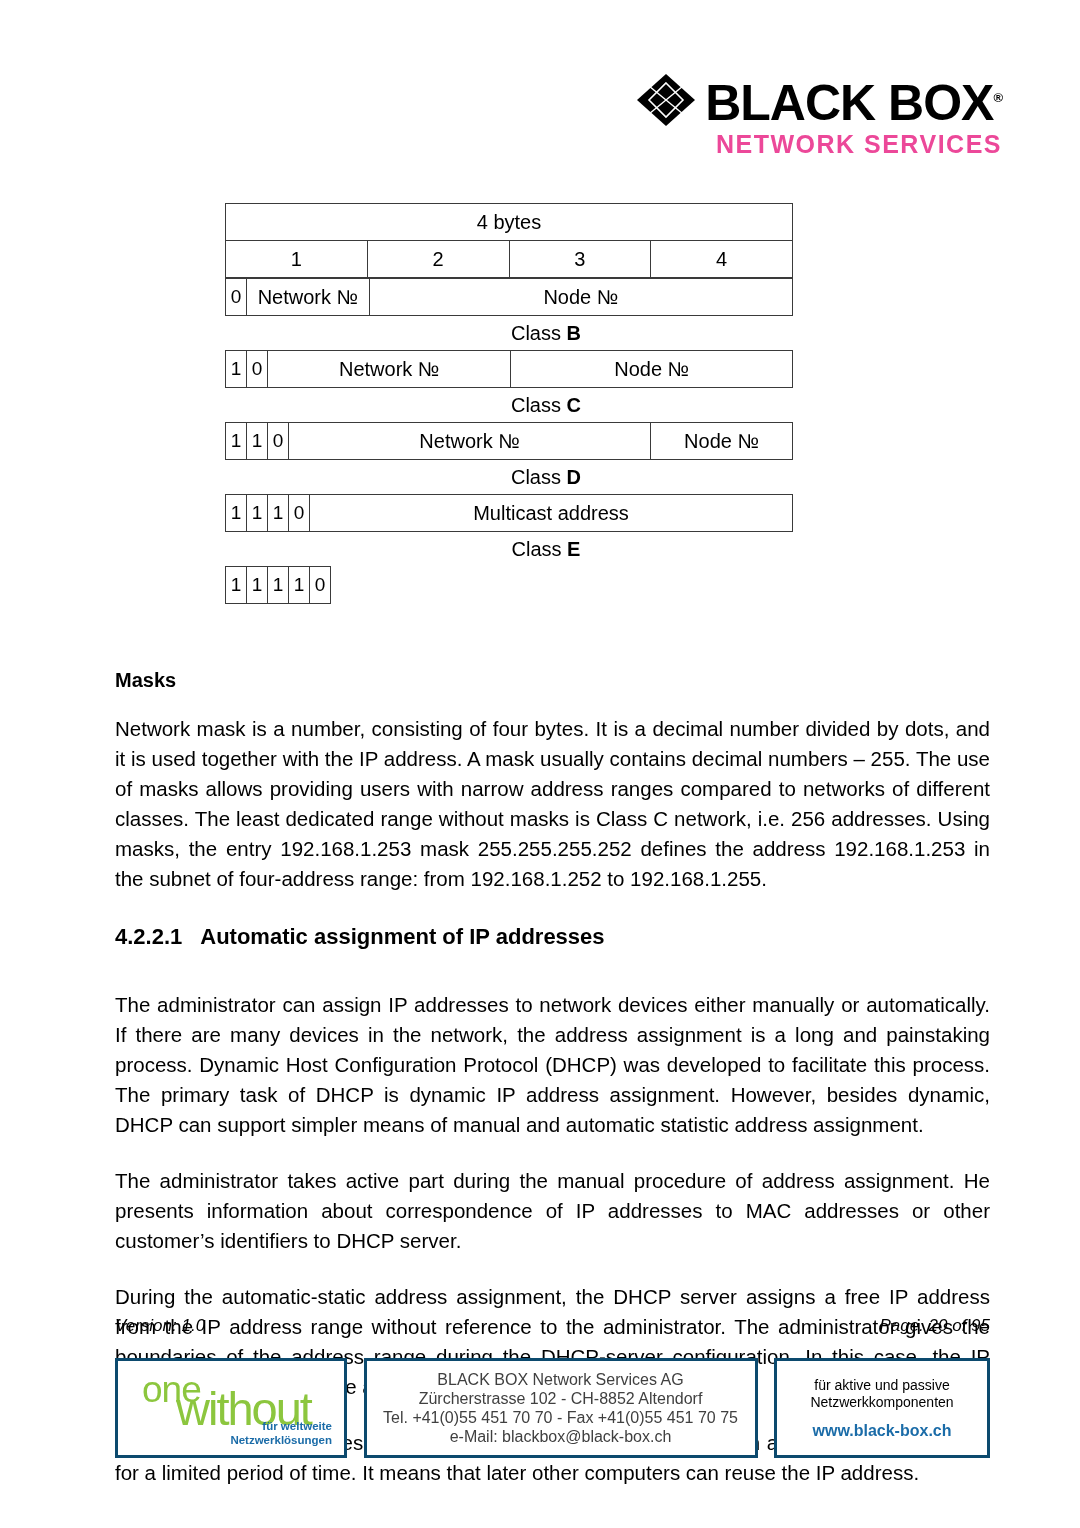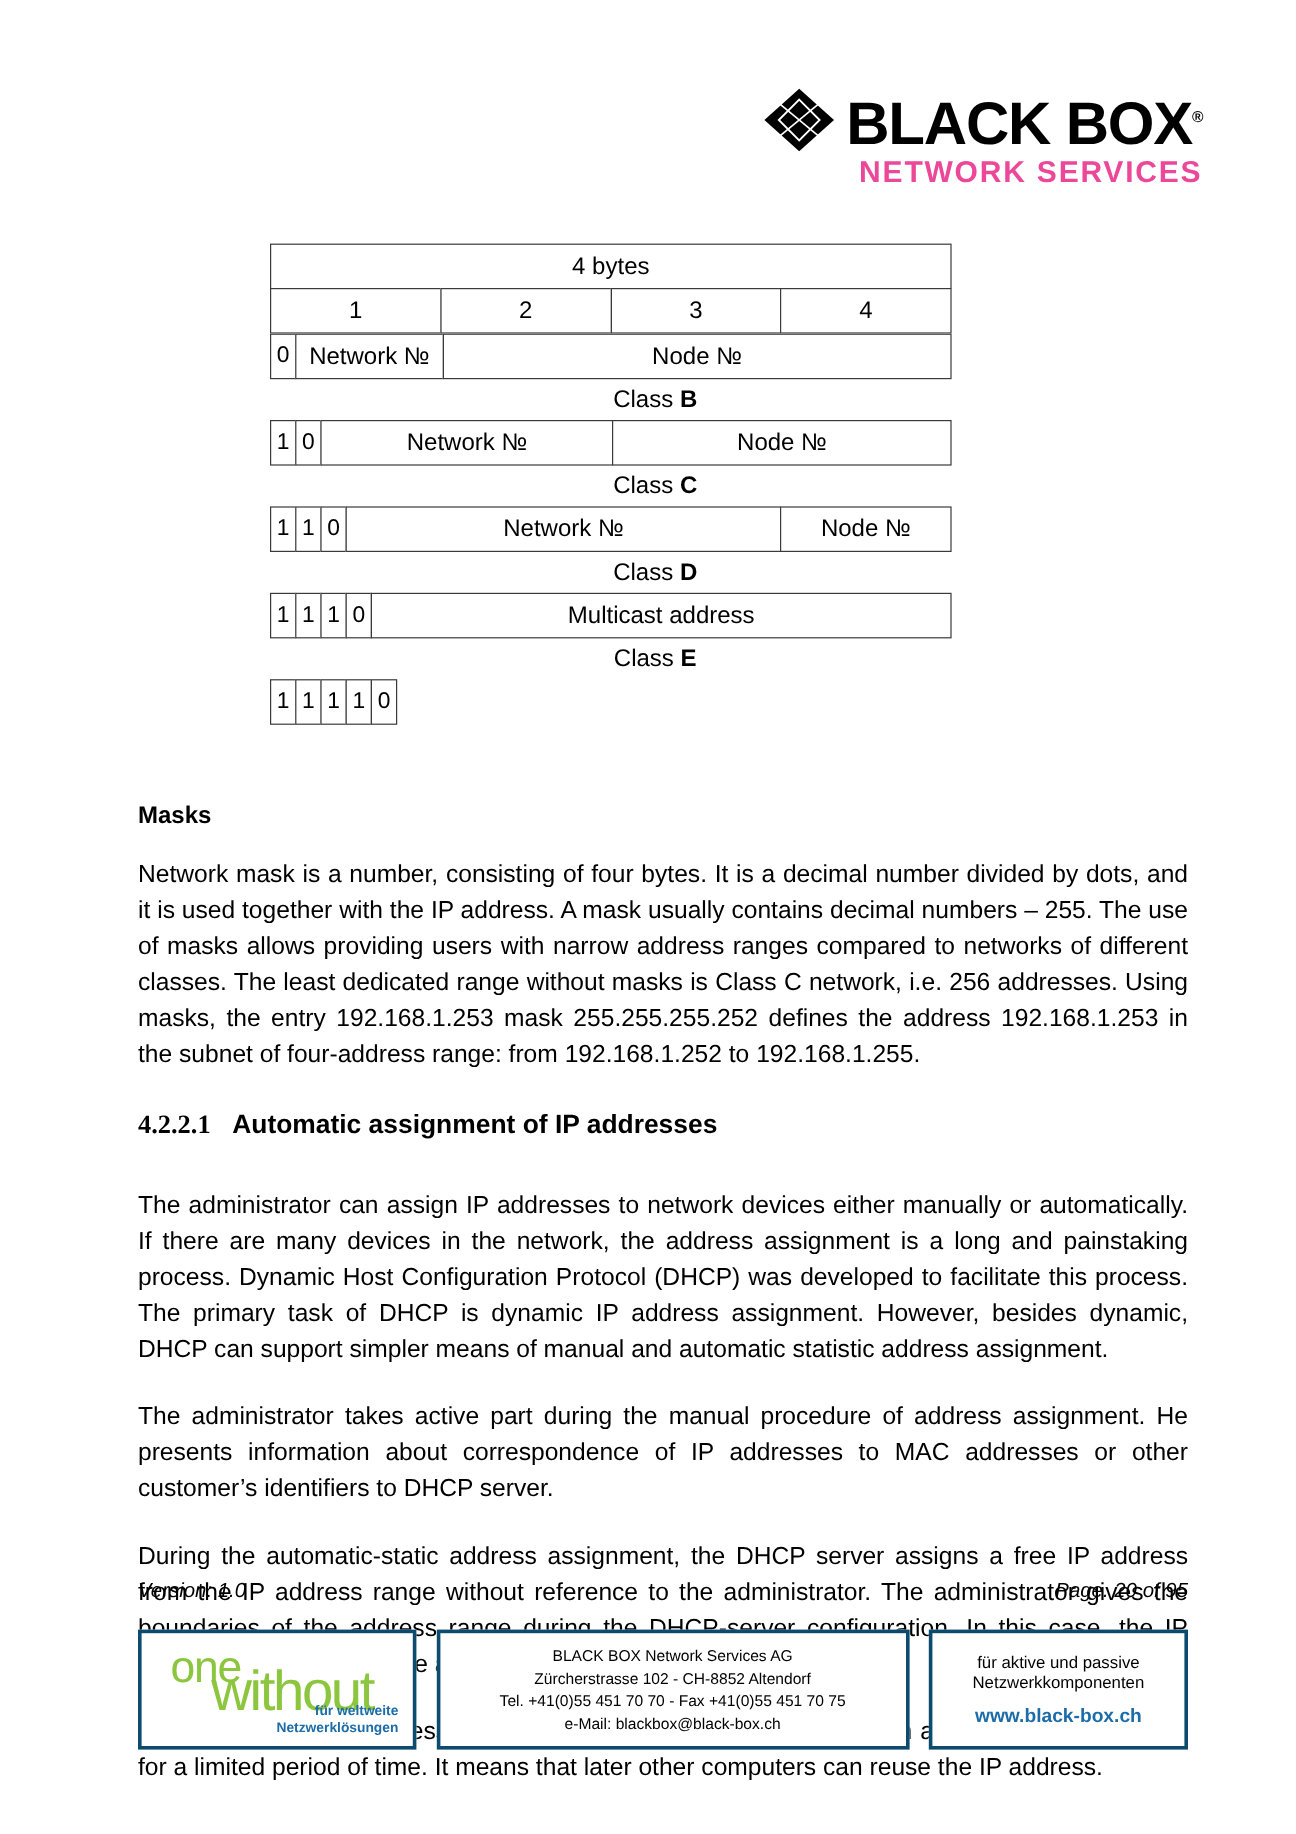--- a/index.html
+++ b/index.html
@@ -123,21 +123,21 @@
     text-align: justify;
     margin: 0 0 26px 0;
     word-spacing: 0px;
   }
   h2.section-head {
     font-size: 22px;
     font-weight: bold;
     margin: 30px 0 40px 0;
     line-height: 26px;
   }
-  h2.section-head .num { margin-right: 18px; font-family: Liberation Serif, serif; }
+  h2.section-head .num { margin-right: 18px; }
 
   
   .footer-meta {
     position: absolute;
     left: 115px;
     top: 1316px;
     width: 875px;
     display: flex;
     justify-content: space-between;
     font-style: italic;
@@ -197,24 +197,24 @@
     right: 12px;
     bottom: 8px;
     text-align: right;
     font-size: 11.5px;
     font-weight: bold;
     color: #1b6ca8;
     line-height: 13.5px;
   }
 
   .addr-line {
-    font-size: 13px;
+    font-size: 16px;
     line-height: 19px;
     text-align: center;
-    color: #000000;
+    color: #404040;
     white-space: nowrap;
   }
   .web-line {
     font-size: 14px;
     line-height: 17px;
     text-align: center;
     color: #000;
     white-space: nowrap;
   }
   .web-url {

